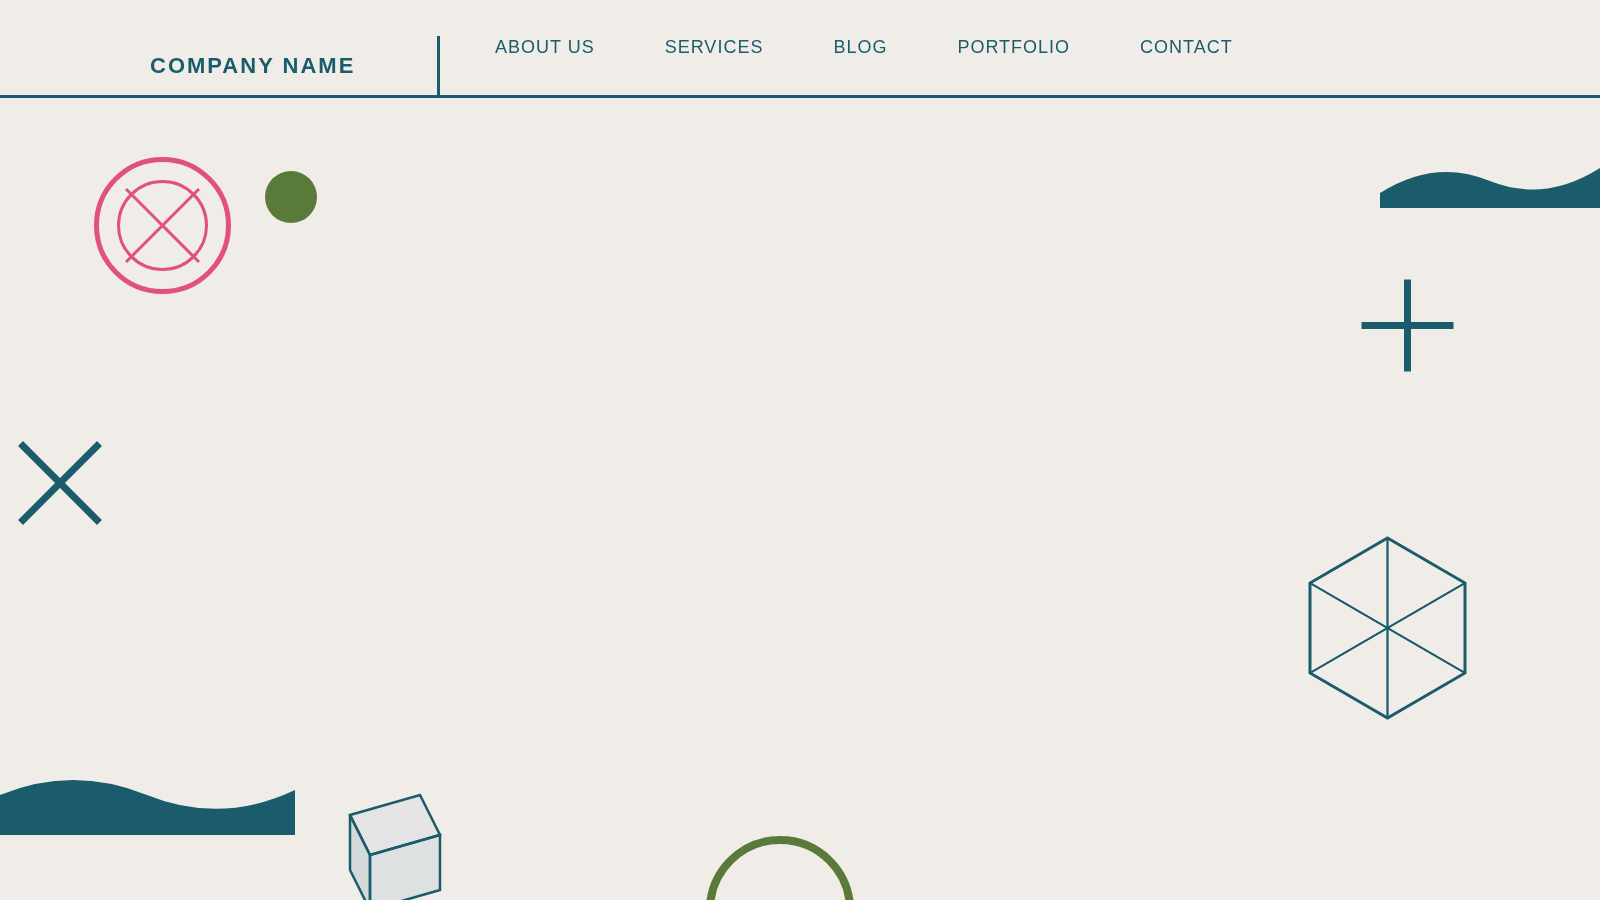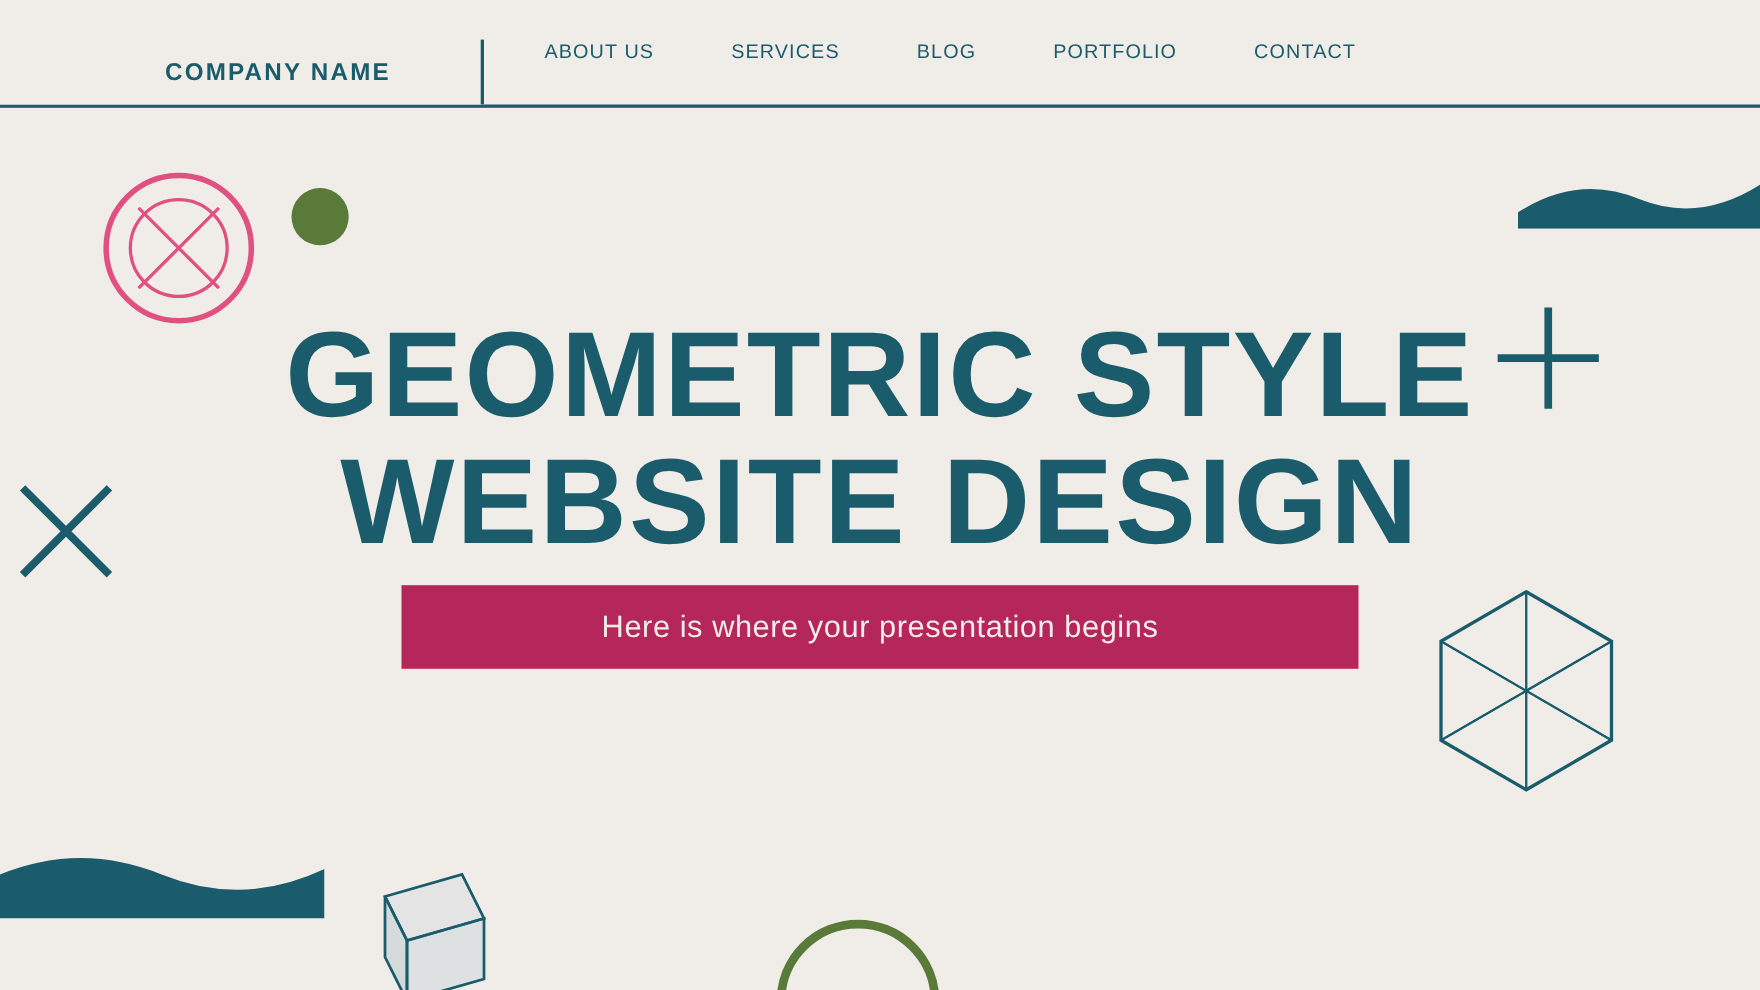--- a/index.html
+++ b/index.html
@@ -284,21 +284,14 @@
 
     <polygon points="30,60 100,40 120,80 50,100" stroke="#1a5c6b" stroke-width="2.5" fill="rgba(200,210,215,0.3)"></polygon>
     <polygon points="30,60 50,100 50,155 30,115" stroke="#1a5c6b" stroke-width="2.5" fill="rgba(150,175,185,0.3)"></polygon>
     <polygon points="50,100 120,80 120,135 50,155" stroke="#1a5c6b" stroke-width="2.5" fill="rgba(180,200,210,0.3)"></polygon>
   </svg>
 
   <svg class="deco-green-arc-bottom" viewBox="0 0 160 160" fill="none" xmlns="http://www.w3.org/2000/svg">
     <path d="M10 155 A70 70 0 0 1 150 155" stroke="#5a7a3a" stroke-width="8" fill="none" stroke-linecap="round"></path>
   </svg>
 
-  <div class="headline-container">
-    <div class="headline-line1">GEOMETRIC STYLE</div>
-    <div class="headline-line2">WEBSITE DESIGN</div>
-    <div class="subtitle-bar">
-      <span class="subtitle-text">Here is where your presentation begins</span>
-    </div>
-  </div>
 
 </div>
 
 </body></html>

